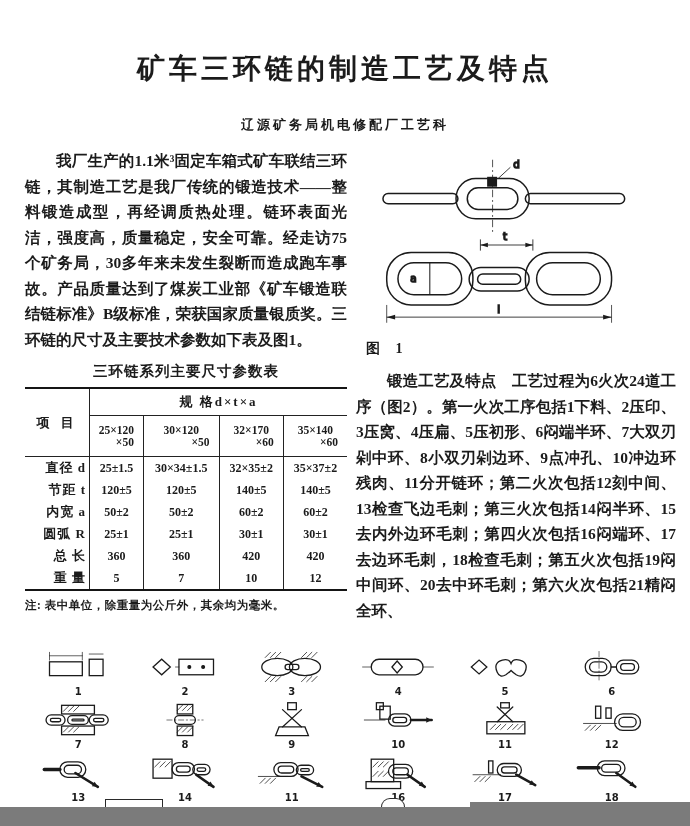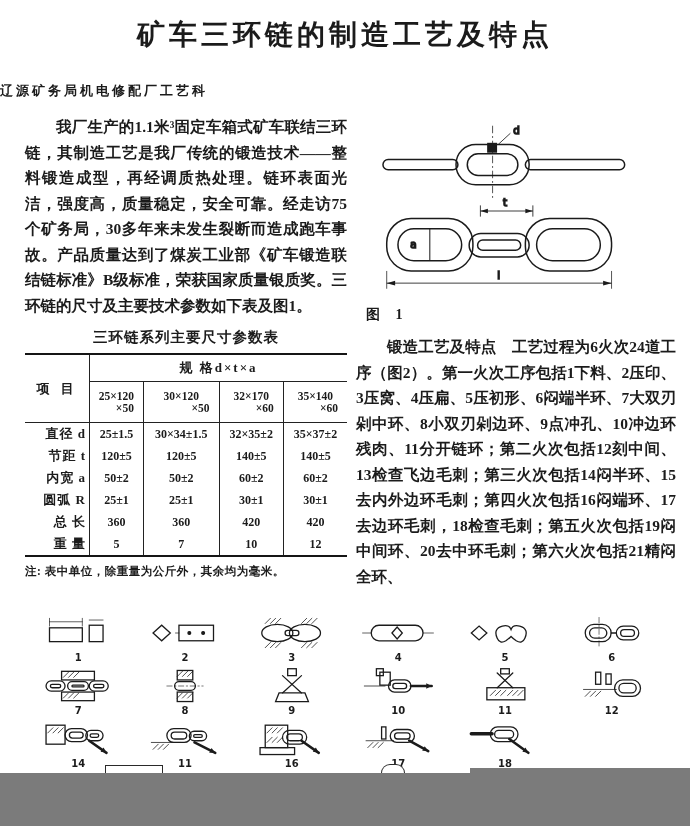--- a/index.html
+++ b/index.html
@@ -1,27 +1,27 @@
 <!DOCTYPE html>
 <html><head>
 <meta charset="utf-8">
 <style>
   html,body{margin:0;padding:0;}
   body{
     width:690px;height:826px;position:relative;background:#ffffff;overflow:hidden;
     font-family:"Liberation Serif","DejaVu Serif",serif;color:#1b1b1b;
   }
-  .abs{position:absolute;}
+  .abs{position:absolute;margin-top:34px;}
   
   .title{
     left:0;top:16px;width:690px;text-align:center;
     font-size:28px;font-weight:700;letter-spacing:4px;
   }
   .byline{
-    left:0;top:82px;width:690px;
+    left:0;top:82px;width:690px;text-align:center;
     font-size:13px;font-weight:700;letter-spacing:3px;
   }
   
   .col-left{left:25px;top:114px;width:322px;}
   .col-right{left:356px;top:122px;width:320px;}
   .para{
     font-size:15.5px;line-height:25.5px;text-align:justify;
     font-weight:600;text-indent:2em;margin:0;
   }
   
@@ -348,20 +348,32 @@
             <line x1="26" y1="34" x2="32" y2="28" stroke-width="0.9"></line>
             <rect x="48" y="15" width="30" height="19" rx="9.5"></rect>
             <rect x="53" y="19" width="20" height="11" rx="5.5"></rect>
           </g>
         </svg>
         <span class="fig2-num">12</span>
       </div>
       <div class="fig2-cell">
         <svg viewBox="0 0 90 44">
           <g stroke="#1b1b1b" fill="none" stroke-width="1.5" stroke-linecap="round">
+            <line x1="6" y1="18" x2="24" y2="18" stroke-width="4"></line>
+            <rect x="24" y="9" width="30" height="18" rx="9"></rect>
+            <rect x="29" y="13" width="20" height="10" rx="5"></rect>
+            <line x1="42" y1="22" x2="68" y2="38" stroke-width="3"></line>
+            <polygon points="68,38 61.03613693893899,37.28964004421001 64.2276373724647,32.103451839730724" fill="#1b1b1b" stroke="none"></polygon>
+          </g>
+        </svg>
+        <span class="fig2-num">13</span>
+      </div>
+      <div class="fig2-cell">
+        <svg viewBox="0 0 90 44">
+          <g stroke="#1b1b1b" fill="none" stroke-width="1.5" stroke-linecap="round">
             <rect x="8" y="6" width="22" height="22"></rect>
             <line x1="10" y1="15" x2="16" y2="9" stroke-width="0.9"></line>
             <line x1="16" y1="15" x2="22" y2="9" stroke-width="0.9"></line>
             <line x1="22" y1="15" x2="28" y2="9" stroke-width="0.9"></line>
             <rect x="30" y="10" width="26" height="15" rx="7.5"></rect>
             <rect x="35" y="14" width="16" height="7" rx="3.5"></rect>
             <rect x="54" y="12" width="20" height="12" rx="6"></rect>
             <rect x="59" y="16" width="10" height="4" rx="2"></rect>
             <line x1="58" y1="24" x2="78" y2="38" stroke-width="3"></line>
             <polygon points="78,38 71.09022045273596,36.87975600505441 74.58232942145739,31.891028906880944" fill="#1b1b1b" stroke="none"></polygon>

